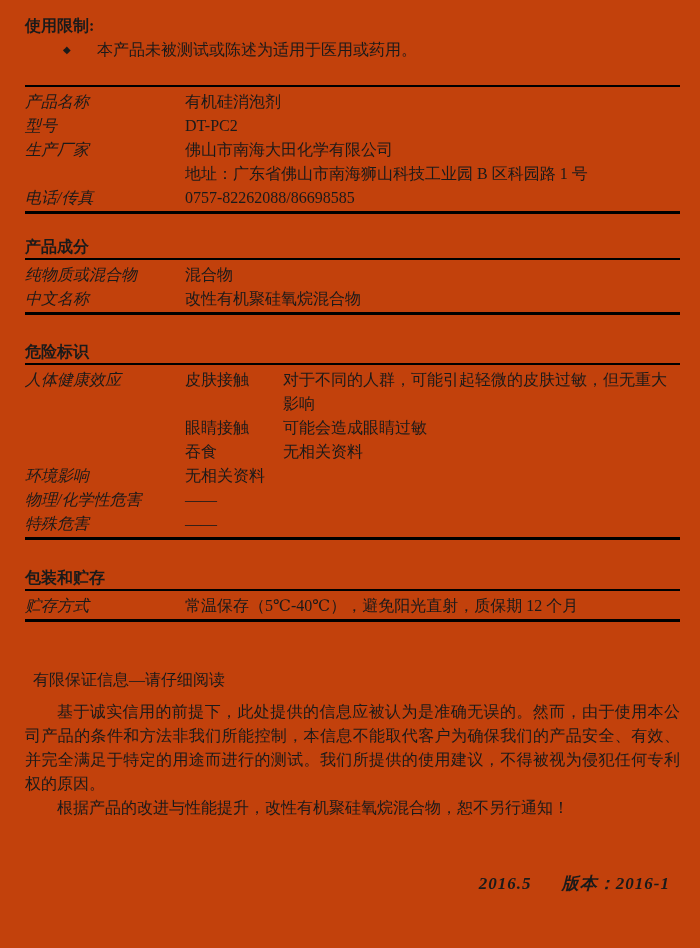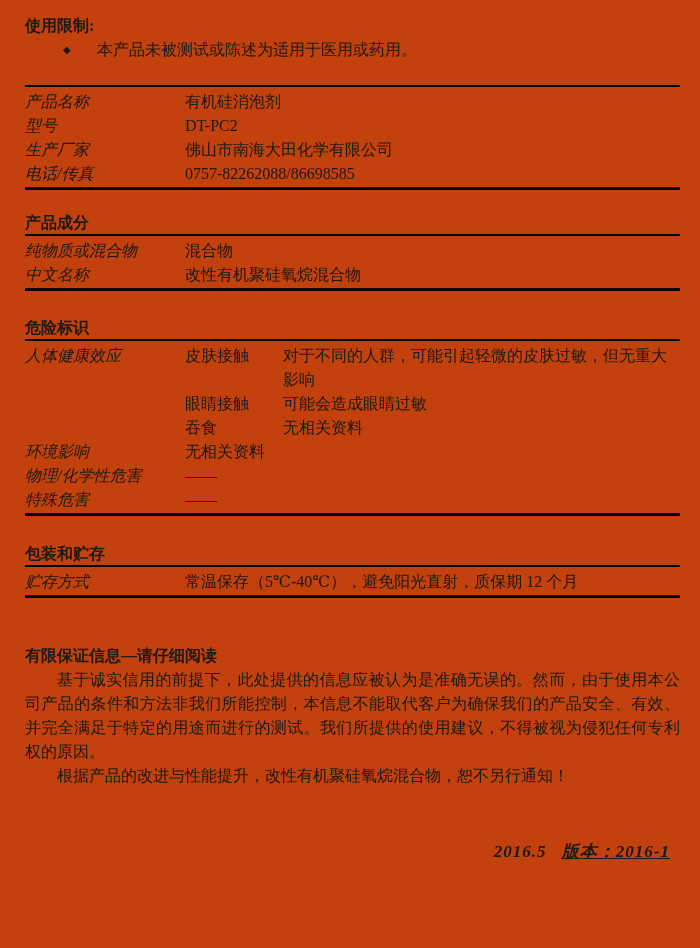--- a/index.html
+++ b/index.html
@@ -35,39 +35,39 @@
   .tvalue{flex:1 1 auto;}
   .usage-heading{font-size:16px;font-weight:700;line-height:24px;margin:0;}
   .bullet-row{display:flex;line-height:24px;}
   .bullet-indent{width:38px;flex:0 0 38px;}
   .bullet{width:34px;flex:0 0 34px;font-size:10px;}
   .mt-product{margin-top:23px;}
   .mt-composition{margin-top:23px;}
   .mt-hazards{margin-top:27px;}
   .mt-packaging{margin-top:28px;}
   .mt-warranty{margin-top:46px;}
-  .warranty-heading{margin:0;font-size:16px;font-weight:700;line-height:24px;}
+  .warranty-heading{margin:8px;font-size:16px;font-weight:400;line-height:24px;}
   .warranty p{
     margin:0;
     text-indent:2em;
     text-align:justify;
     line-height:24px;
     font-size:16px;
   }
   .footer{
     margin-top:52px;
     text-align:right;
     padding-right:10px;
     font-weight:700;
     font-style:italic;
     font-size:17px;
     letter-spacing:1px;
     line-height:24px;
   }
-  .footer .ver{margin-left:10px;text-decoration:underline;}
+  .footer .ver{margin-left:25px;}
 </style>
 </head>
 <body>
 
 <div class="page">
   <div class="content">
 
     <section>
       <h2 class="usage-heading">使用限制:</h2>
       <div class="bullet-row">
@@ -84,20 +84,24 @@
           <span class="tlabel">产品名称</span>
           <span class="tvalue">有机硅消泡剂</span>
         </div>
         <div class="trow">
           <span class="tlabel">型号</span>
           <span class="tvalue">DT-PC2</span>
         </div>
         <div class="trow">
           <span class="tlabel">生产厂家</span>
           <span class="tvalue">佛山市南海大田化学有限公司</span>
+        </div>
+        <div class="trow">
+          <span class="tlabel"></span>
+          <span class="tvalue">地址：广东省佛山市南海狮山科技工业园 B 区科园路 1 号</span>
         </div>
         <div class="trow">
           <span class="tlabel">电话/传真</span>
           <span class="tvalue">0757-82262088/86698585</span>
         </div>
       </div>
       <div class="rule rule-bottom"></div>
     </section>
 
     <section class="mt-composition">

